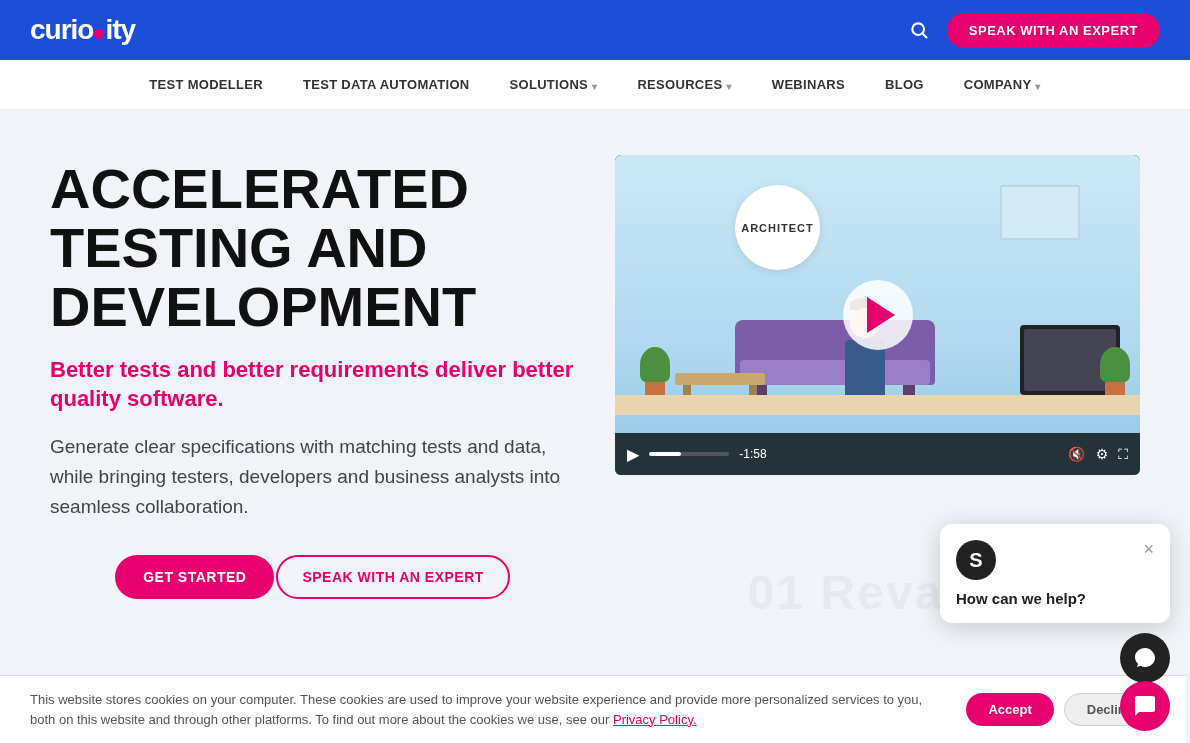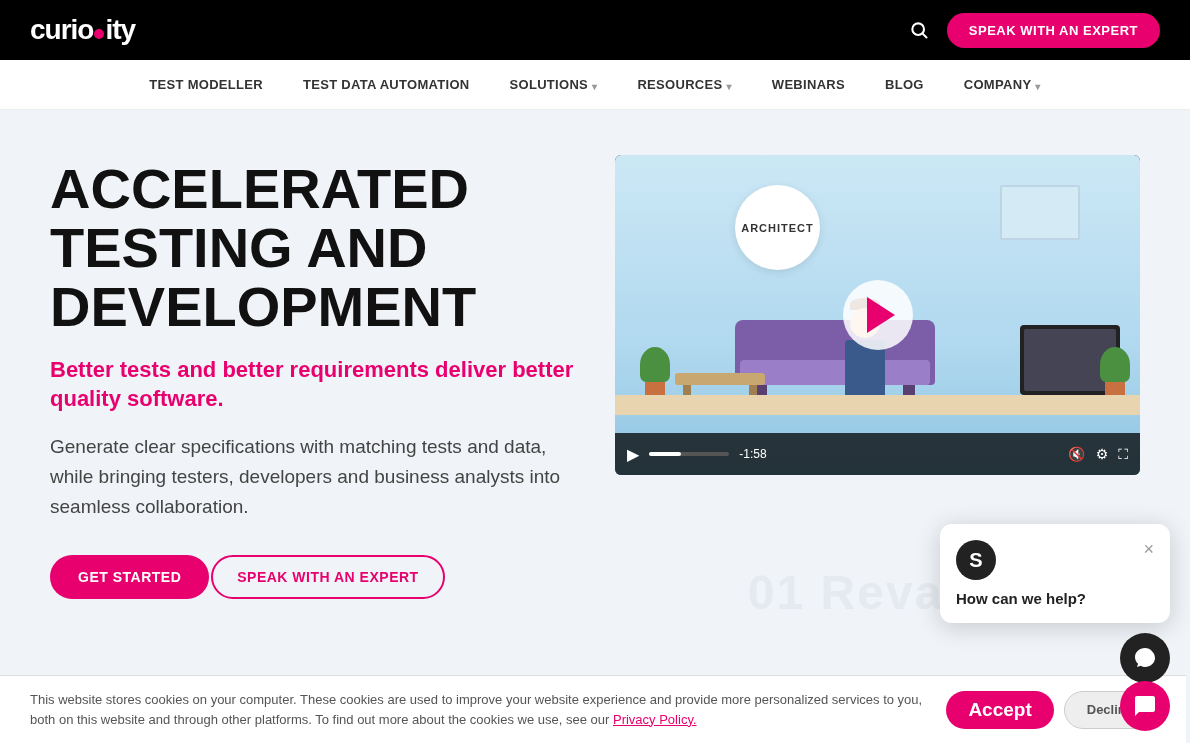--- a/index.html
+++ b/index.html
@@ -1,20 +1,20 @@
 <!DOCTYPE html>
 <html><head>
   <meta charset="utf-8">
   <style>
     * { margin: 0; padding: 0; box-sizing: border-box; }
     body { font-family: Arial, Helvetica, sans-serif; overflow-x: hidden; background: #f0f4f8; }
 
     
     .header {
-      background: #000000;
+      background: #1d4ed8;
       display: flex;
       align-items: center;
       justify-content: space-between;
       padding: 0 30px;
       height: 60px;
     }
     .logo {
       display: flex;
       align-items: center;
     }
@@ -118,20 +118,21 @@
     .hero-desc {
       font-size: 19px;
       color: #444;
       line-height: 1.6;
       margin-bottom: 32px;
     }
     .hero-buttons {
       display: flex;
       gap: 2px;
       align-items: center;
+      justify-content: center;
     }
     .btn-get-started {
       background: #e8006e;
       color: #fff;
       border: none;
       border-radius: 25px;
       padding: 14px 28px;
       font-size: 14px;
       font-weight: bold;
       text-transform: uppercase;
@@ -443,21 +444,21 @@
     }
     .cookie-text { flex: 1; line-height: 1.5; }
     .cookie-link { color: #e8006e; text-decoration: underline; cursor: pointer; }
     .cookie-buttons { display: flex; gap: 10px; }
     .btn-accept {
       background: #e8006e;
       color: #fff;
       border: none;
       border-radius: 20px;
       padding: 8px 22px;
-      font-size: 19px;
+      font-size: 13px;
       font-weight: bold;
       cursor: pointer;
     }
     .btn-decline {
       background: #eee;
       color: #555;
       border: 1px solid #ccc;
       border-radius: 20px;
       padding: 8px 22px;
       font-size: 13px;

